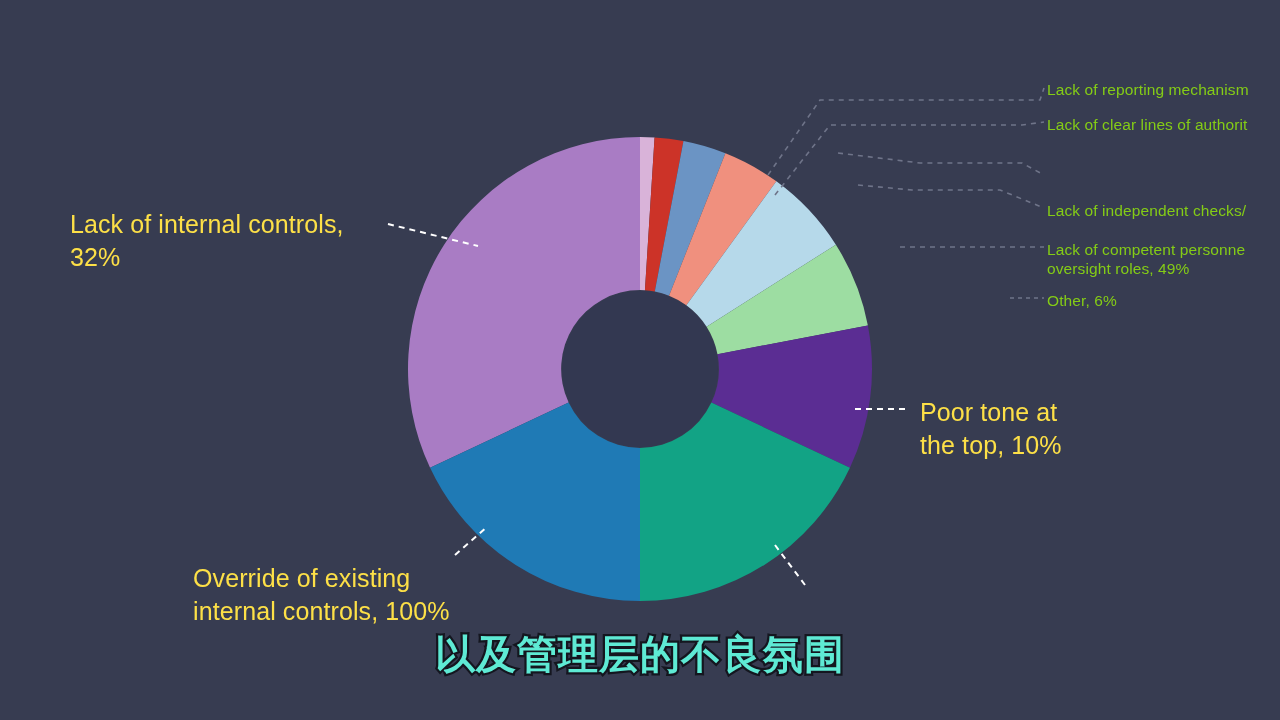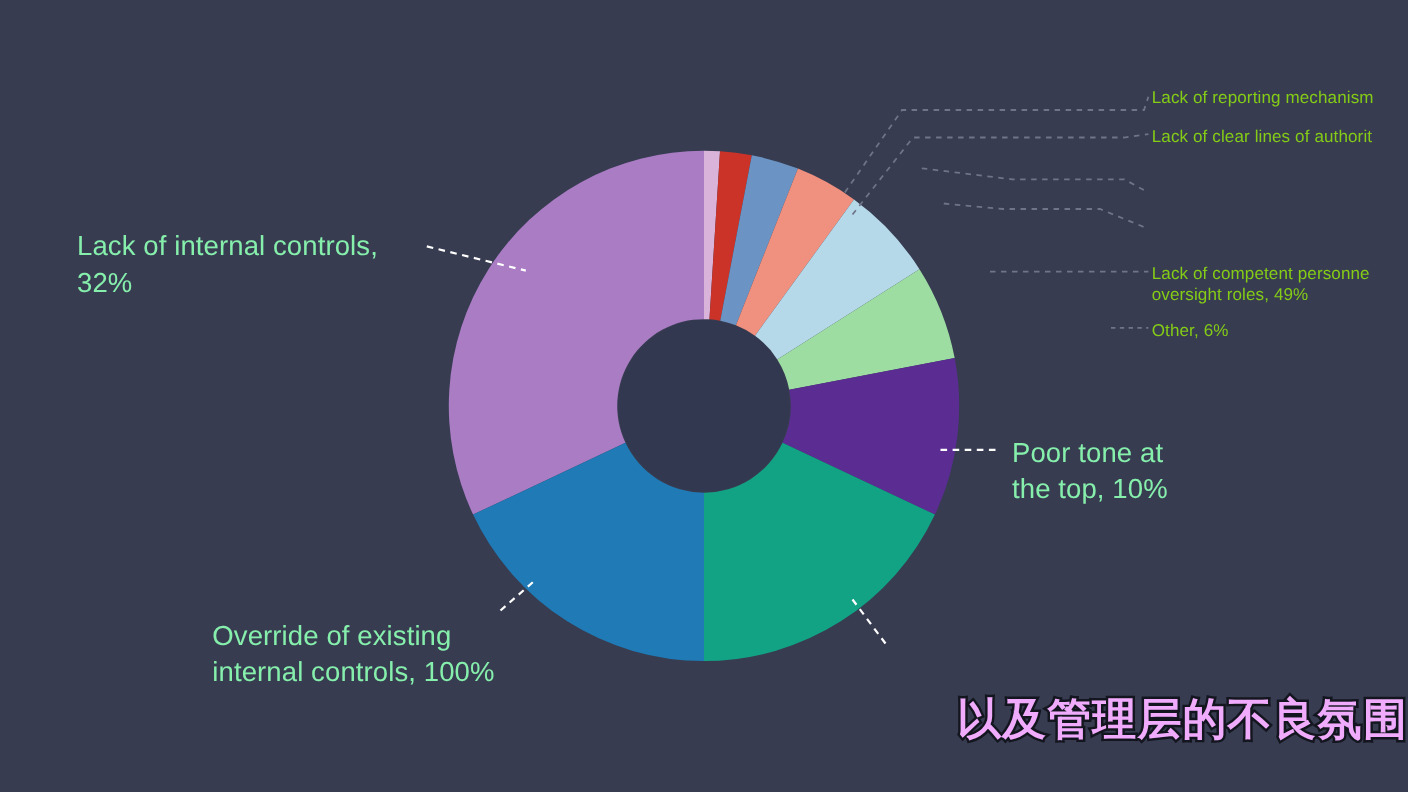--- a/index.html
+++ b/index.html
@@ -26,21 +26,21 @@
   #chart-svg {
     position: absolute;
     left: 0;
     top: 0;
     width: 1280px;
     height: 720px;
   }
 
   .callout-label {
     position: absolute;
-    color: #86efac;
+    color: #fde047;
     font-size: 25px;
     line-height: 1.32;
     letter-spacing: 0.1px;
     white-space: pre-line;
     font-weight: 400;
   }
 
   .faint-label {
     position: absolute;
     color: #84cc16;
@@ -49,24 +49,24 @@
     letter-spacing: 0.1px;
     white-space: pre-line;
     font-weight: 400;
   }
 
   #subtitle {
     position: absolute;
     left: 0;
     right: 0;
     top: 634px;
-    text-align: right;
+    text-align: center;
     font-size: 40px;
     line-height: 1;
-    color: #f0abfc;
+    color: #5eead4;
     font-weight: 700;
     letter-spacing: 1px;
     -webkit-text-stroke: 4.5px #14161f;
     paint-order: stroke fill;
     font-family: Liberation Sans, sans-serif;
   }
 </style>
 </head>
 <body>
 
@@ -108,20 +108,21 @@
 
 
   <div class="callout-label" style="left:193px; top:562px; width:300px;">Override of existing
 internal controls, 100%</div>
 
   <div class="faint-label" style="left:1047px; top:80px;">Lack of reporting mechanism</div>
 
   <div class="faint-label" style="left:1047px; top:115px;">Lack of clear lines of authorit</div>
 
 
+  <div class="faint-label" style="left:1047px; top:201px;">Lack of independent checks/</div>
 
   <div class="faint-label" style="left:1047px; top:240px;">Lack of competent personne
 oversight roles, 49%</div>
 
   <div class="faint-label" style="left:1047px; top:291px;">Other, 6%</div>
 
   <div id="subtitle">以及管理层的不良氛围</div>
 
 </div>
 

